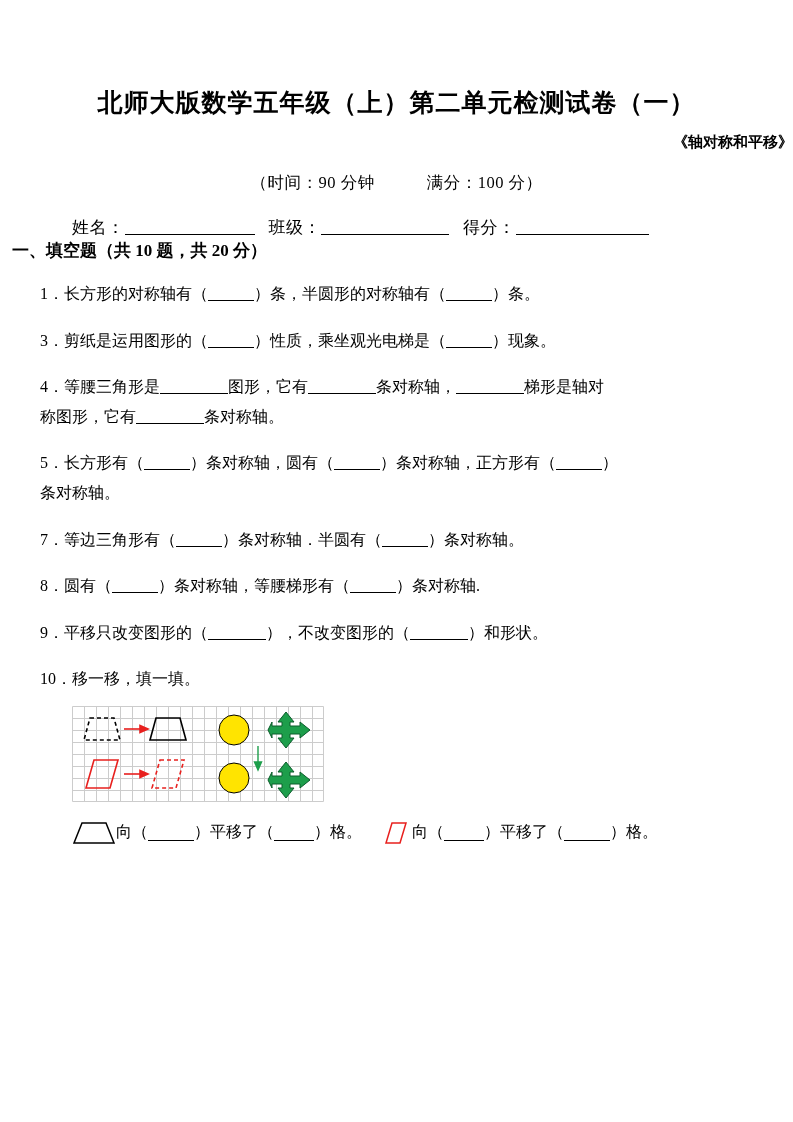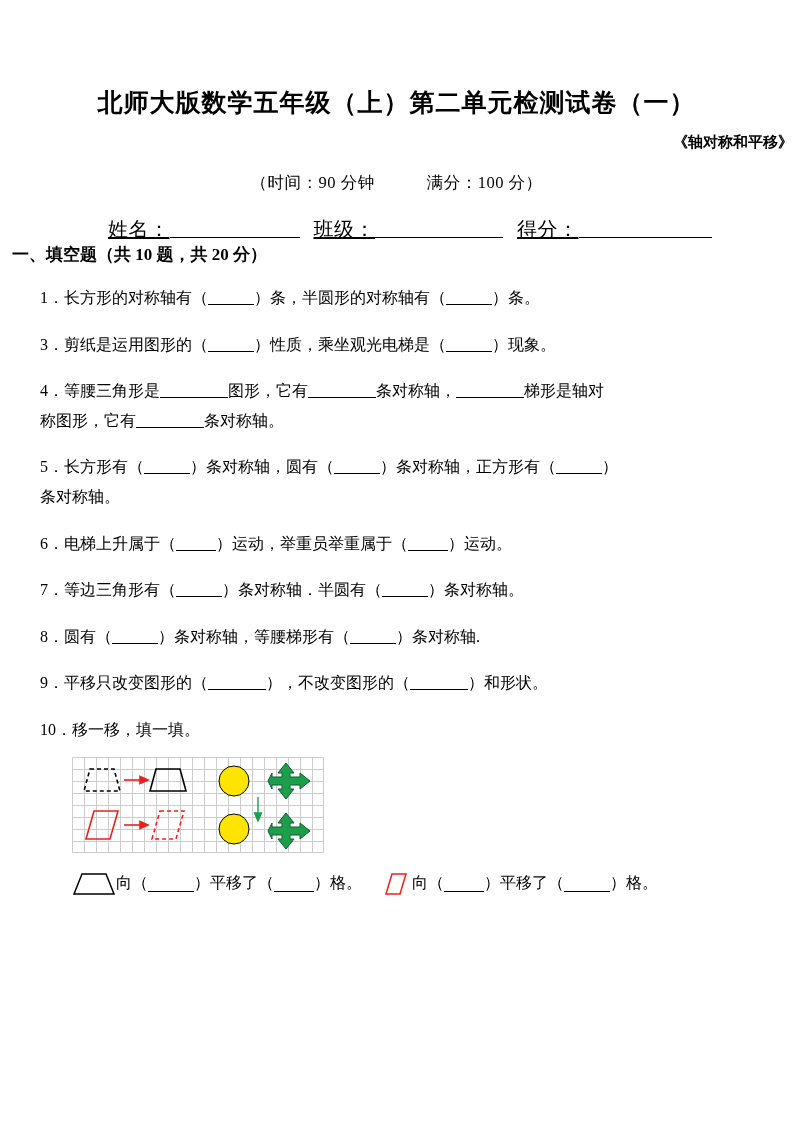--- a/index.html
+++ b/index.html
@@ -41,25 +41,24 @@
     text-align: center;
     font-size: 16.5px;
     margin-top: 20px;
     letter-spacing: 0.5px;
   }
   .timeline .gap {
     display: inline-block;
     width: 52px;
   }
   .idline {
-    font-size: 20px;
+    font-size: 17px;
     margin-top: 22px;
-    padding-left: 108px;
+    padding-left: 72px;
     letter-spacing: 0.5px;
-    text-decoration: underline;
   }
   .idline .blank {
     display: inline-block;
     border-bottom: 1px solid #000;
     height: 16px;
     vertical-align: -2px;
   }
   .b1 { width: 130px; }
   .b2 { width: 128px; }
   .b3 { width: 133px; }
@@ -136,23 +135,20 @@
   <div class="q">
     <span>4．</span><span>等腰三角形是</span><span class="u u-xl"></span><span>图形，它有</span><span class="u u-xl"></span><span>条对称轴，</span><span class="u u-xl"></span><span>梯形是轴对</span><br>
     <span>称图形，它有</span><span class="u u-xl"></span><span>条对称轴。</span>
   </div>
 
   <div class="q">
     <span>5．</span><span>长方形有（</span><span class="u u-md"></span><span>）条对称轴，圆有（</span><span class="u u-md"></span><span>）条对称轴，正方形有（</span><span class="u u-md"></span><span>）</span><br>
     <span>条对称轴。</span>
   </div>
 
-  <div class="q">
-    <span>6．</span><span>电梯上升属于（</span><span class="u u-sm"></span><span>）运动，举重员举重属于（</span><span class="u u-sm"></span><span>）运动。</span>
-  </div>
 
   <div class="q">
     <span>7．</span><span>等边三角形有（</span><span class="u u-md"></span><span>）条对称轴．半圆有（</span><span class="u u-md"></span><span>）条对称轴。</span>
   </div>
 
   <div class="q">
     <span>8．</span><span>圆有（</span><span class="u u-md"></span><span>）条对称轴，等腰梯形有（</span><span class="u u-md"></span><span>）条对称轴.</span>
   </div>
 
   <div class="q">

